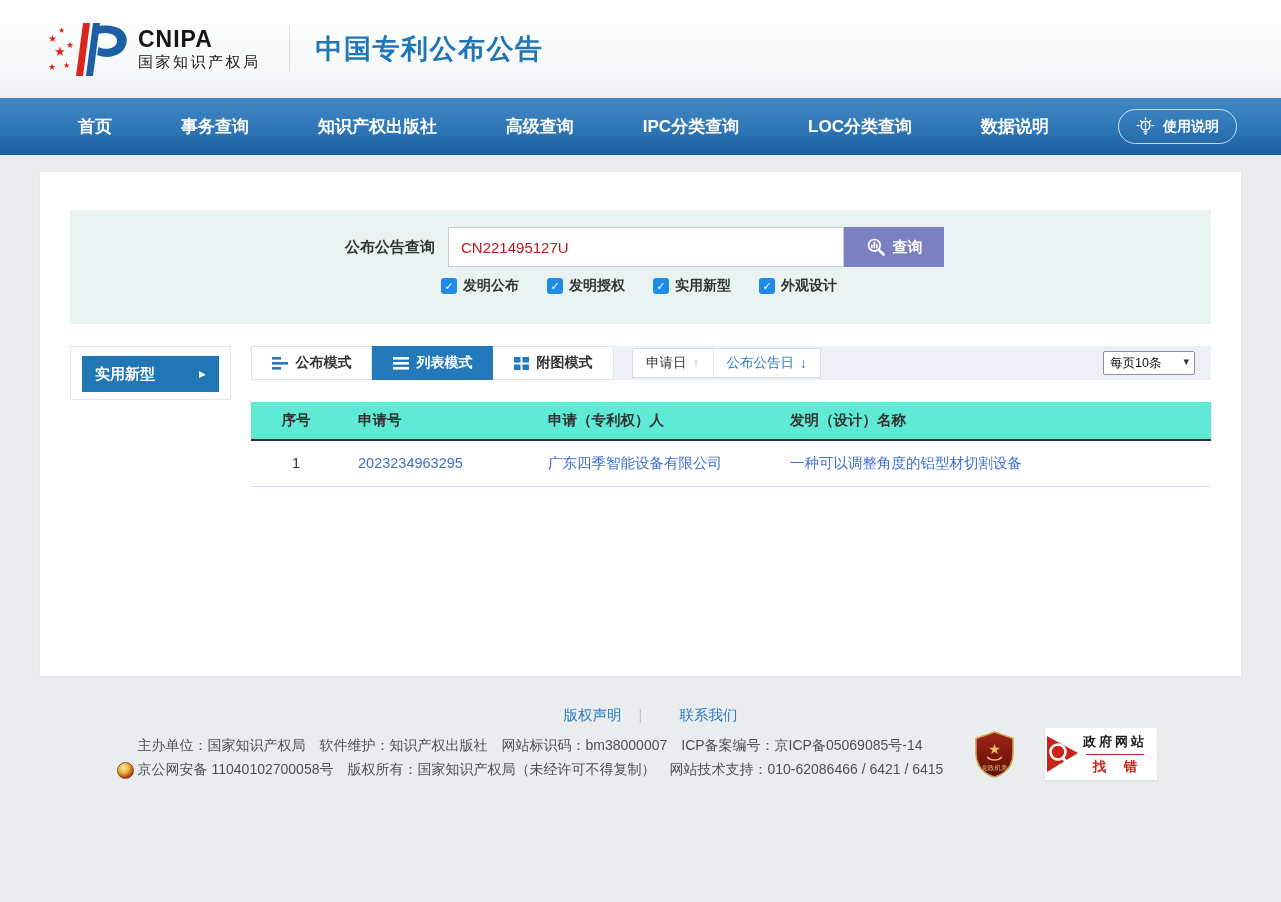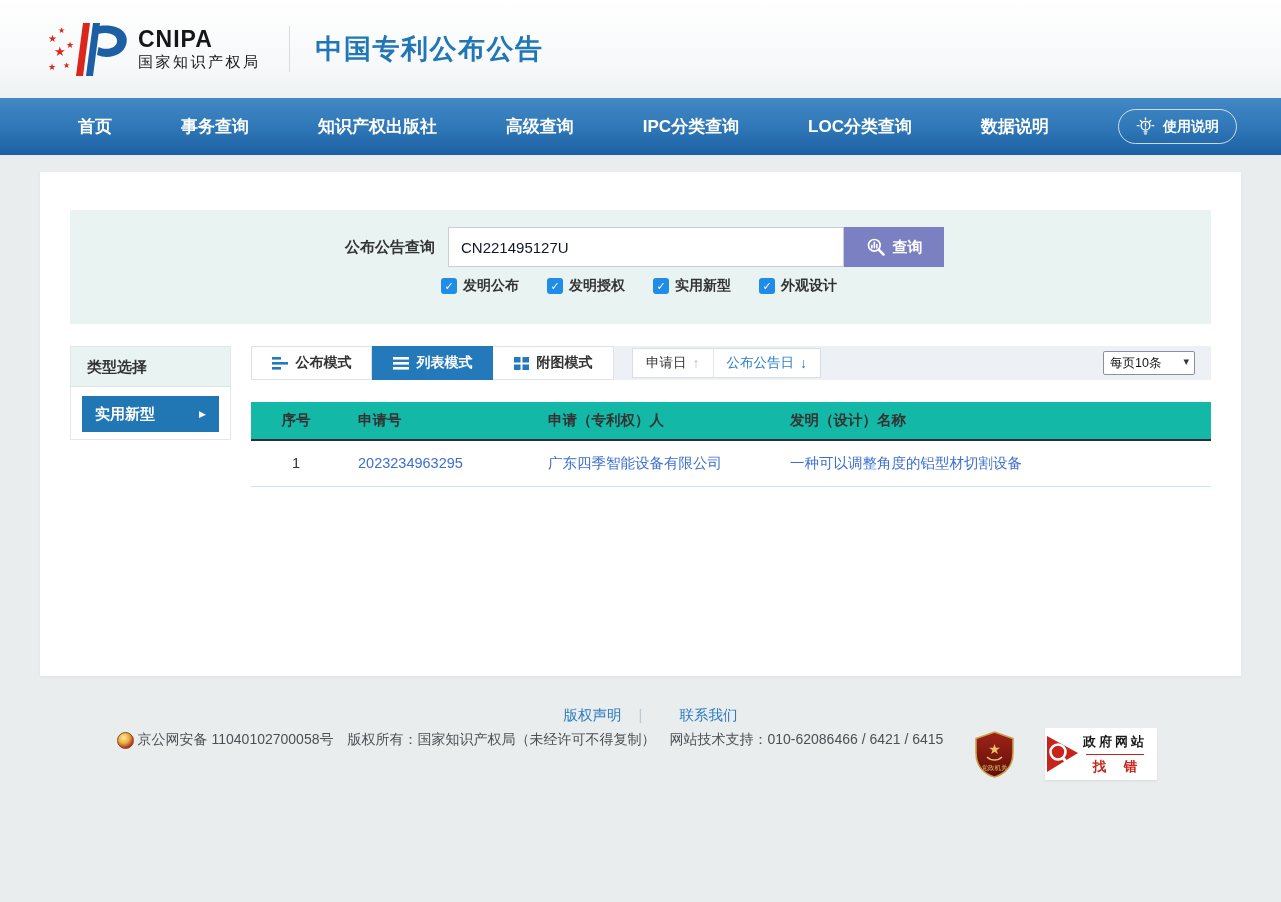--- a/index.html
+++ b/index.html
@@ -25,21 +25,21 @@
 
   
   .main-panel { width:1201px; height:504px; margin:17px auto 0; background:#fff; padding:38px 30px 16px;
     box-shadow:0 1px 3px rgba(0,0,0,.05); }
 
   
   .search-panel { height:114px; background:#e9f3f1; padding-top:17px; }
   .search-row { display:flex; align-items:center; margin-left:275px; }
   .search-label { font-size:15px; font-weight:bold; color:#333; margin-right:13px; }
   .search-input { width:396px; height:40px; border:1px solid #c9ced2; background:#fff; padding:0 12px;
-    font-size:15px; color:#0f172a; font-family:inherit; outline:none; }
+    font-size:15px; color:#b91c1c; font-family:inherit; outline:none; }
   .search-button { width:100px; height:40px; background:#7b80c2; color:#fff; border:none; font-size:15px;
     font-weight:bold; display:flex; align-items:center; justify-content:center; gap:7px; cursor:pointer; font-family:inherit; }
   .filter-row { display:flex; align-items:center; gap:28px; margin:10px 0 0 371px; }
   .filter-item { display:flex; align-items:center; cursor:pointer; }
   .checkbox-mark { width:16px; height:16px; background:#1f8ce8; border-radius:3px; color:#fff; font-size:11px;
     font-weight:bold; display:flex; align-items:center; justify-content:center; }
   .filter-label { font-size:14px; font-weight:600; color:#333; margin-left:6px; }
 
   
   .content-row { display:flex; margin-top:22px; align-items:flex-start; }
@@ -63,21 +63,21 @@
   .sort-btn .dir { font-size:14px; font-weight:bold; color:#b9c2ca; }
   .sort-btn.active { color:#2b7cc9; }
   .sort-btn.active .dir { color:#2b7cc9; }
   .select-wrap { margin-left:auto; margin-right:16px; position:relative; }
   .page-size-select { width:92px; height:24px; font-size:12.5px; border:1px solid #8b9196; border-radius:2px;
     background:#fff; color:#111; padding:0 20px 0 6px; appearance:none; -webkit-appearance:none; font-family:inherit; }
   .select-chevron { position:absolute; right:6px; top:4px; font-size:11px; color:#333; pointer-events:none; }
 
   
   .results-table { width:100%; border-collapse:collapse; margin-top:22px; }
-  .results-table th { height:38px; background:#14b8a6; font-size:14.5px; font-weight:bold; color:#333;
+  .results-table th { height:38px; background:#5eead4; font-size:14.5px; font-weight:bold; color:#333;
     text-align:left; padding-left:17px; border-bottom:2px solid #26303c; }
   .results-table th.col-seq { width:90px; text-align:center; padding-left:0; }
   .results-table th.col-appno { width:190px; }
   .results-table th.col-applicant { width:242px; }
   .results-table td { height:46px; font-size:14.5px; color:#333; padding-left:17px; border-bottom:1px solid #cfe3ef; }
   .results-table td.cell-seq { text-align:center; padding-left:0; }
   .cell-link { color:#3d6fd1; text-decoration:none; cursor:pointer; }
 
   
   .site-footer { width:1201px; margin:30px auto 0; position:relative; }
@@ -177,21 +177,20 @@
       </span>
       <span class="filter-item">
         <span class="checkbox-mark">✓</span>
         <span class="filter-label">外观设计</span>
       </span>
     </div>
   </div>
 
   <div class="content-row">
     <div class="type-sidebar">
-      <div class="sidebar-title">类型选择</div>
       <div class="sidebar-body">
         <div class="sidebar-item">
           <span>实用新型</span>
           <span class="arrow">▶</span>
         </div>
       </div>
     </div>
 
     <div class="results">
       <div class="toolbar">
@@ -267,20 +266,21 @@
     </div>
   </div>
 </div>
 
 <div class="site-footer">
   <div class="footer-links">
     <a class="footer-link">版权声明</a>
     <span class="footer-link-divider">|</span>
     <a class="footer-link">联系我们</a>
   </div>
+  <div class="footer-info">主办单位：国家知识产权局　软件维护：知识产权出版社　网站标识码：bm38000007　ICP备案编号：京ICP备05069085号-14</div>
   <div class="footer-info line2">
     <span class="police-badge-icon"></span>
     <span>京公网安备 11040102700058号　版权所有：国家知识产权局（未经许可不得复制）　网站技术支持：010-62086466 / 6421 / 6415</span>
   </div>
 
   <div class="footer-badges">
     <span style="display:flex;cursor:pointer;">
       <svg width="41" height="47" viewBox="0 0 41 47">
         <defs>
           <linearGradient id="shieldGrad" x1="0" y1="0" x2="0" y2="1">

